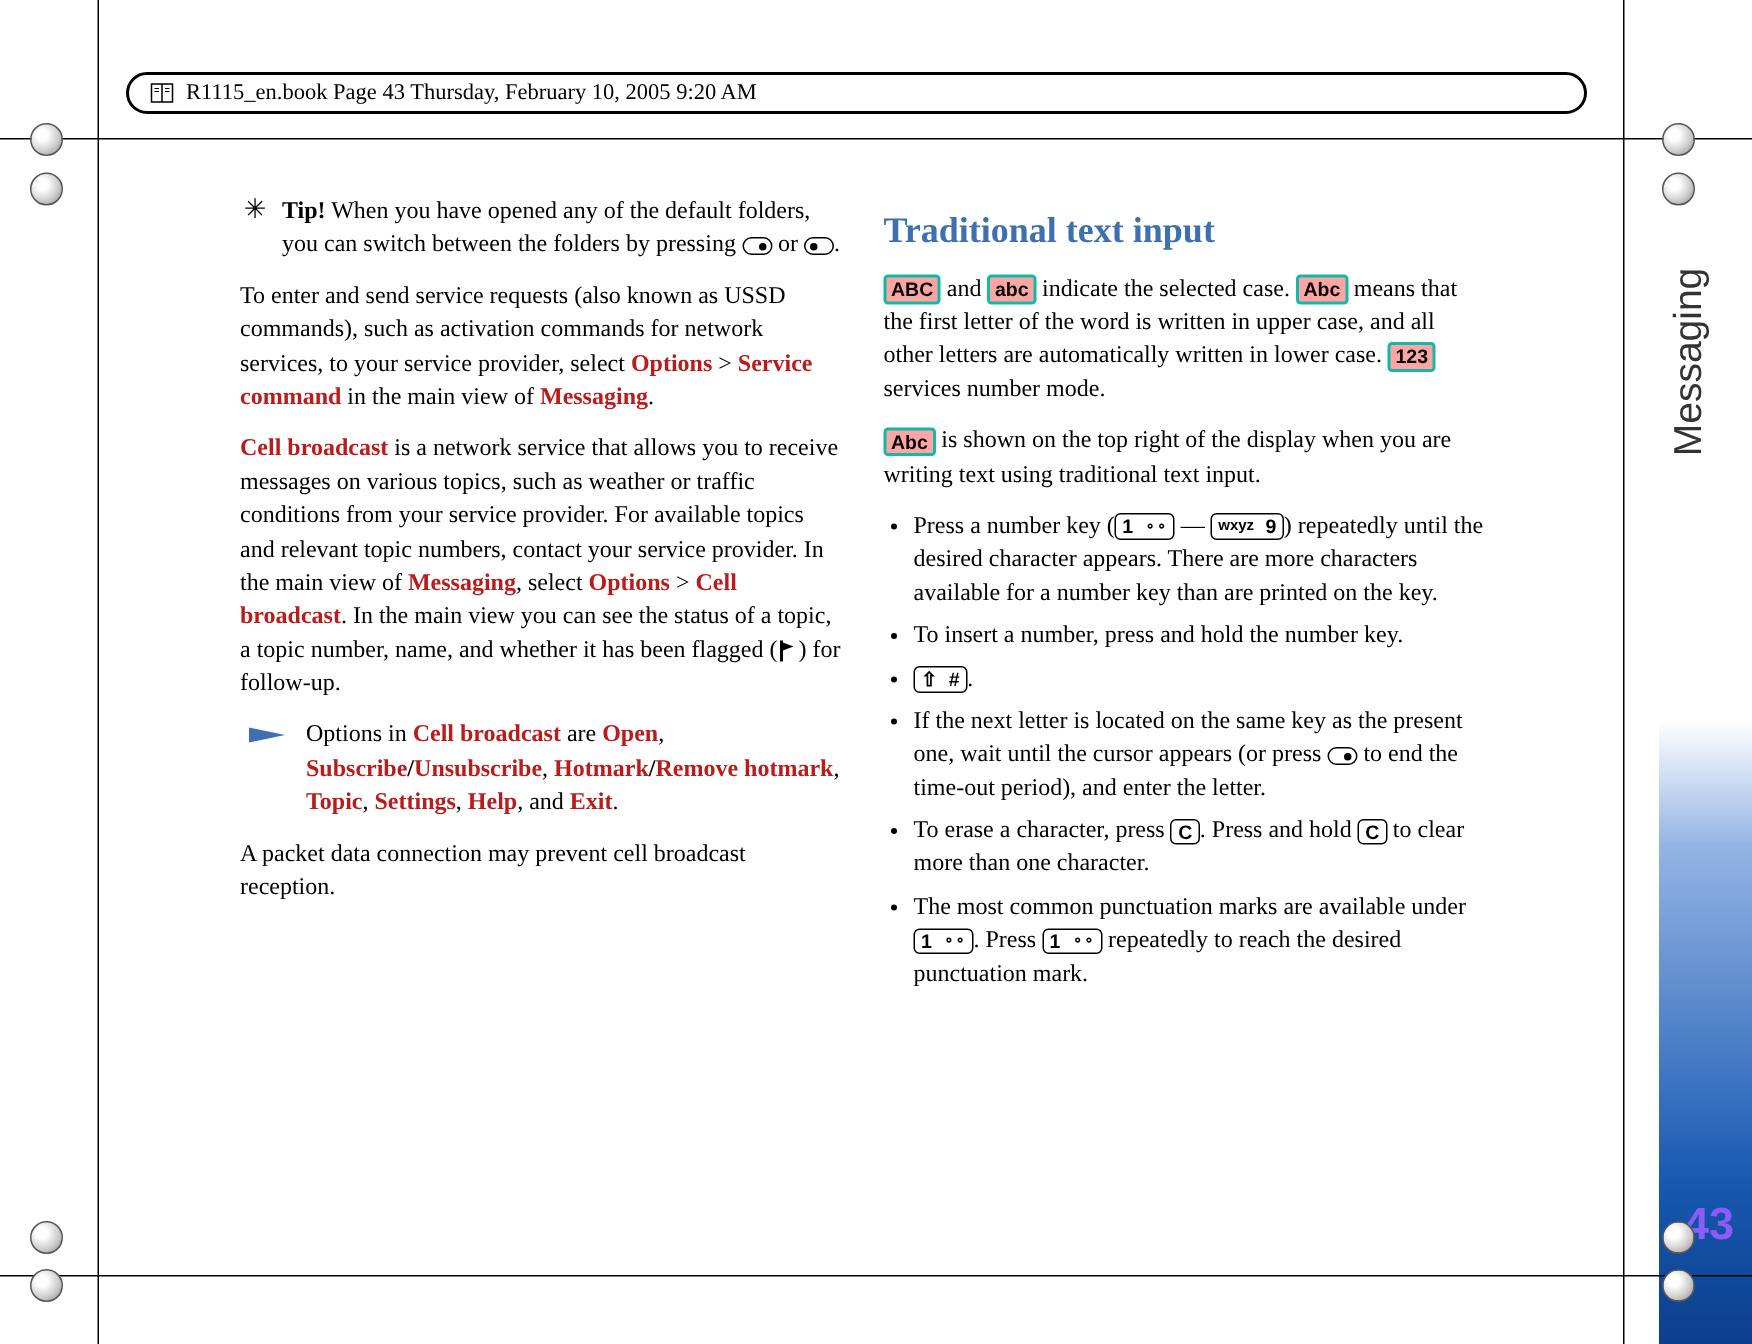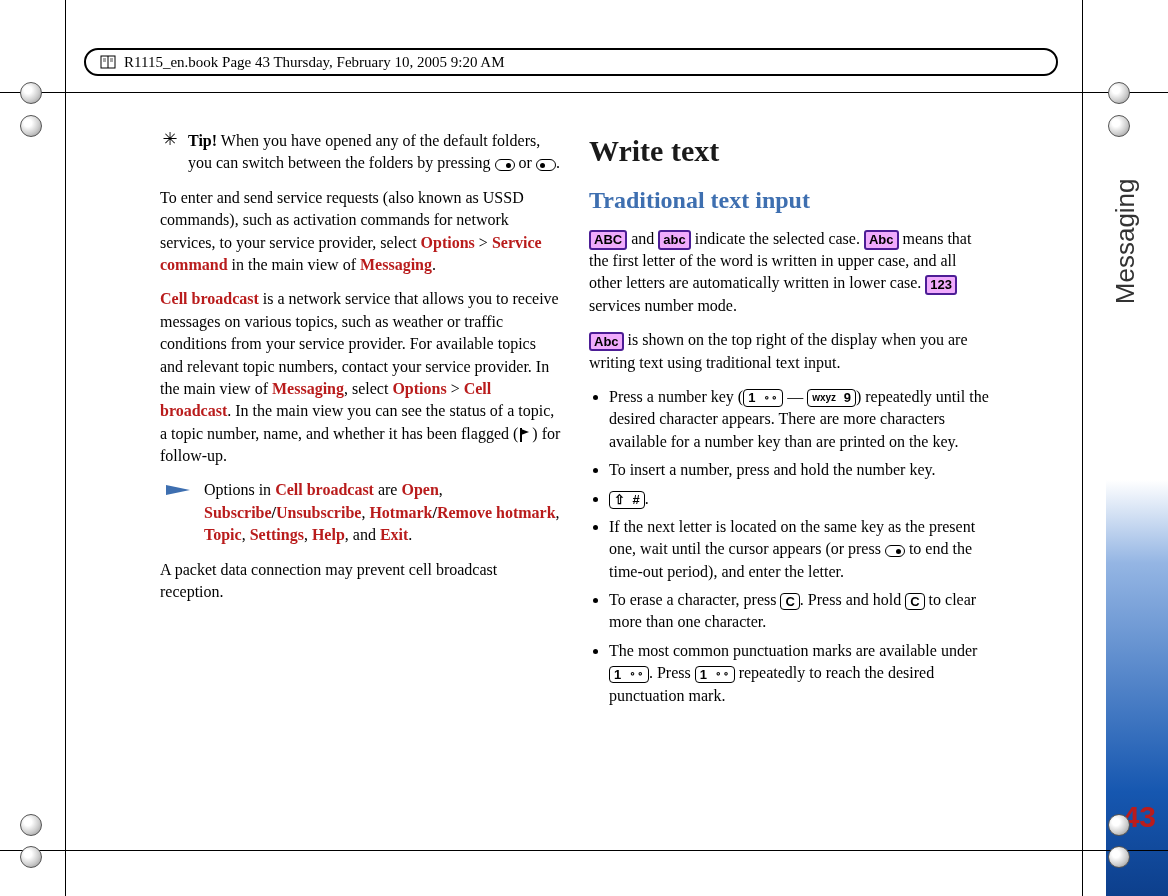--- a/index.html
+++ b/index.html
@@ -103,29 +103,29 @@
   .triangle-note .body { flex: 1; }
   ul.bullets {
     margin: 4px 0 0 0;
     padding-left: 20px;
   }
   ul.bullets li {
     margin-bottom: 6px;
   }
   .icon-box {
     display: inline-block;
-    border: 2px solid #4c1d95;
+    border: 2px solid #14b8a6;
     border-radius: 3px;
     padding: 0 3px;
     font-size: 13px;
     font-weight: bold;
     font-family: Arial, sans-serif;
     line-height: 1.2;
     vertical-align: middle;
-    background: #f0abfc;
+    background: #fca5a5;
   }
   .icon-key {
     display: inline-flex;
     align-items: center;
     border: 1.5px solid #000;
     border-radius: 4px;
     padding: 0 4px;
     font-size: 13px;
     font-weight: bold;
     font-family: Arial, sans-serif;
@@ -189,21 +189,21 @@
     bottom: 0;
     width: 62px;
     background: linear-gradient(to bottom, rgba(42,108,200,0) 0%, rgba(42,108,200,0.5) 20%, #1657b0 75%, #0d3f8c 100%);
   }
   .sidebar .pagenum {
     position: absolute;
     right: 12px;
     bottom: 58px;
     font-size: 30px;
     font-weight: bold;
-    color: #b91c1c;
+    color: #8b5cf6;
     font-family: Arial, sans-serif;
   }
 </style>
 </head>
 <body>
 
 <div class="page">
 
   <div class="crop-line crop-h crop-top"></div>
   <div class="crop-line crop-h crop-bottom"></div>
@@ -267,21 +267,20 @@
           <span>Options in </span><span class="link">Cell broadcast</span><span> are </span><span class="link">Open</span>, <span class="link">Subscribe</span><span class="sep">/</span><span class="link">Unsubscribe</span>, <span class="link">Hotmark</span><span class="sep">/</span><span class="link">Remove hotmark</span>, <span class="link">Topic</span>, <span class="link">Settings</span>, <span class="link">Help</span><span>, and </span><span class="link">Exit</span>.
         </div>
       </div>
 
       <p>A packet data connection may prevent cell broadcast reception.</p>
 
     </div>
 
     <div class="col">
 
-      <h1>Write text</h1>
       <h2>Traditional text input</h2>
 
       <p>
         <span class="icon-box">ABC</span><span> and </span><span class="icon-box">abc</span><span> indicate the selected case. </span><span class="icon-box">Abc</span><span> means that the first letter of the word is written in upper case, and all other letters are automatically written in lower case. </span><span class="icon-box">123</span><span> services number mode.</span>
       </p>
 
       <p>
         <span class="icon-box">Abc</span><span> is shown on the top right of the display when you are writing text using traditional text input.</span>
       </p>
 

